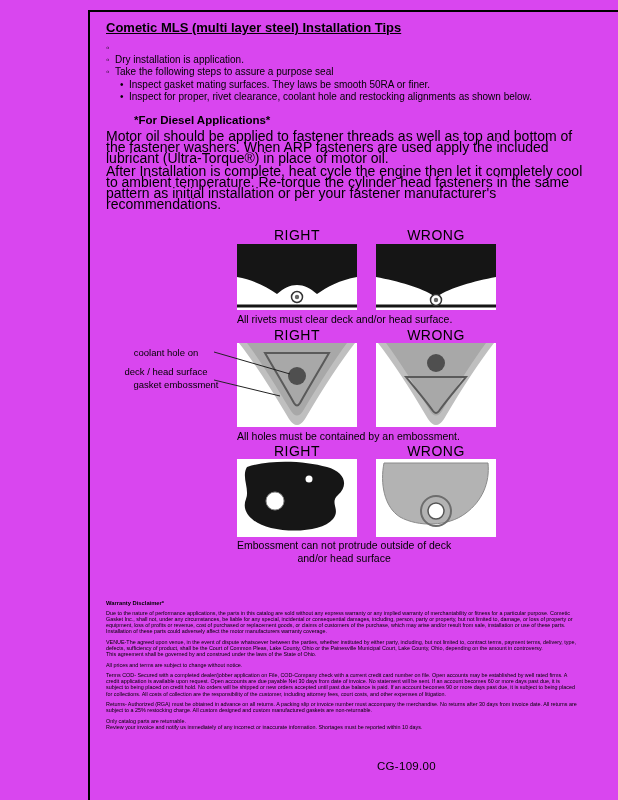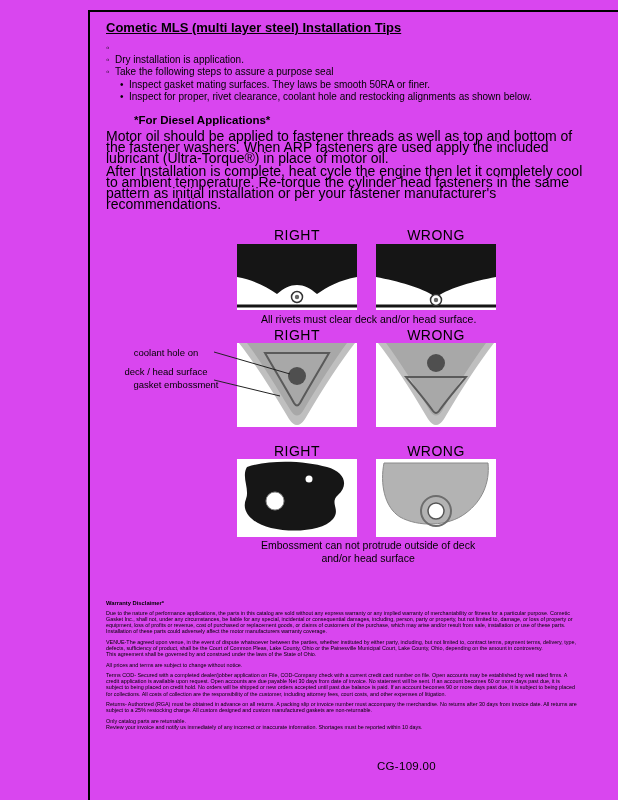--- a/index.html
+++ b/index.html
@@ -21,21 +21,21 @@
 
   .diesel-h { left:106px; top:114px; font-size:11.5px; font-weight:bold;margin-left:28px; }
   .body-p { font-size:14px; line-height:11px; width:480px; }
   .p1 { left:106px; top:131px; }
   .p2 { left:106px; top:166px; }
   .note { left:106px; top:208px; font-size:10.5px; }
 
   .hdr { font-size:14px; text-align:center; width:120px; letter-spacing:0.5px; }
   .fig { width:120px; }
   .fig svg { display:block; }
-  .cap { font-size:10.5px; line-height:12.5px;margin-left:24px; }
+  .cap { font-size:10.5px; line-height:12.5px; }
 
   .callout { font-size:9.5px; line-height:19px; text-align:center; }
   .co-coolant { left:120px; top:343px; width:92px; }
   .co-emboss  { left:124px; top:375px; width:104px; }
   .lines { left:0; top:0; pointer-events:none; }
 
   .disc { left:106px; top:600px; width:472px; }
   .disc h2 { font-size:5.8px; font-weight:bold; margin-bottom:4px; }
   .disc p { font-size:5.4px; line-height:6.1px; margin-bottom:4.5px; white-space:pre-line; }
 
@@ -117,20 +117,21 @@
   </div>
   <div class="abs fig" style="left:376px; top:343px;">
     <svg width="120" height="84" viewBox="0 0 120 84">
       <rect width="120" height="84" fill="#ffffff"></rect>
       <path d="M2,0 H118 C104,18 88,42 68,76 Q60,88 52,76 C32,42 16,18 2,0 Z" fill="#bfbfbf"></path>
       <path d="M10,0 H110 C98,16 84,38 66,68 Q60,77 54,68 C36,38 22,16 10,0 Z" fill="#a8a8a8"></path>
       <path d="M30,34 H90 C82,44 70,58 63,68 Q60,72 57,68 C50,58 38,44 30,34 Z" fill="none" stroke="#5a5a5a" stroke-width="2"></path>
       <circle cx="60" cy="20" r="9" fill="#4f4f4f"></circle>
     </svg>
   </div>
+  <div class="abs cap" style="left:237px; top:430px;">All holes must be contained by an embossment.</div>
 
   <div class="abs hdr" style="left:237px; top:443px;">RIGHT</div>
   <div class="abs hdr" style="left:376px; top:443px;">WRONG</div>
 
   <div class="abs fig" style="left:237px; top:459px;">
     <svg width="120" height="78" viewBox="0 0 120 78">
       <rect width="120" height="78" fill="#ffffff"></rect>
       <path d="M10,8 C35,0 68,2 90,8 C108,13 112,26 101,36 C92,44 104,50 96,60 C86,72 56,74 34,69 C14,64 4,52 9,40 C13,30 4,18 10,8 Z" fill="#161616"></path>
       <circle cx="38" cy="42" r="9" fill="#ffffff" stroke="#888" stroke-width="1"></circle>
       <circle cx="72" cy="20" r="3.5" fill="#ffffff"></circle>

